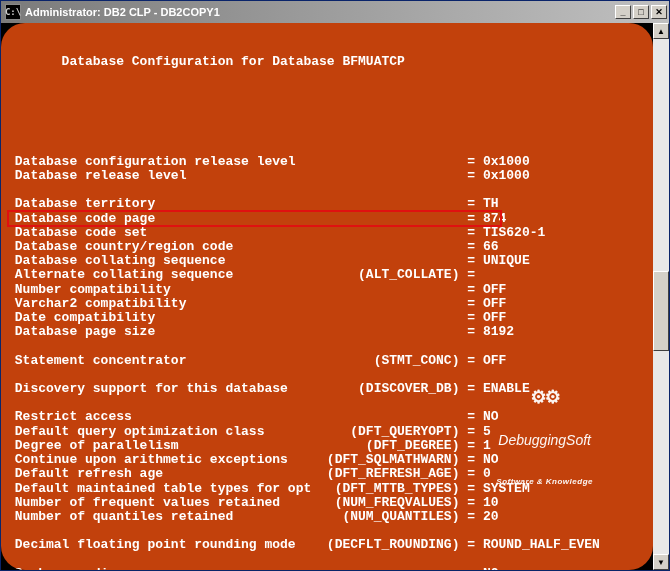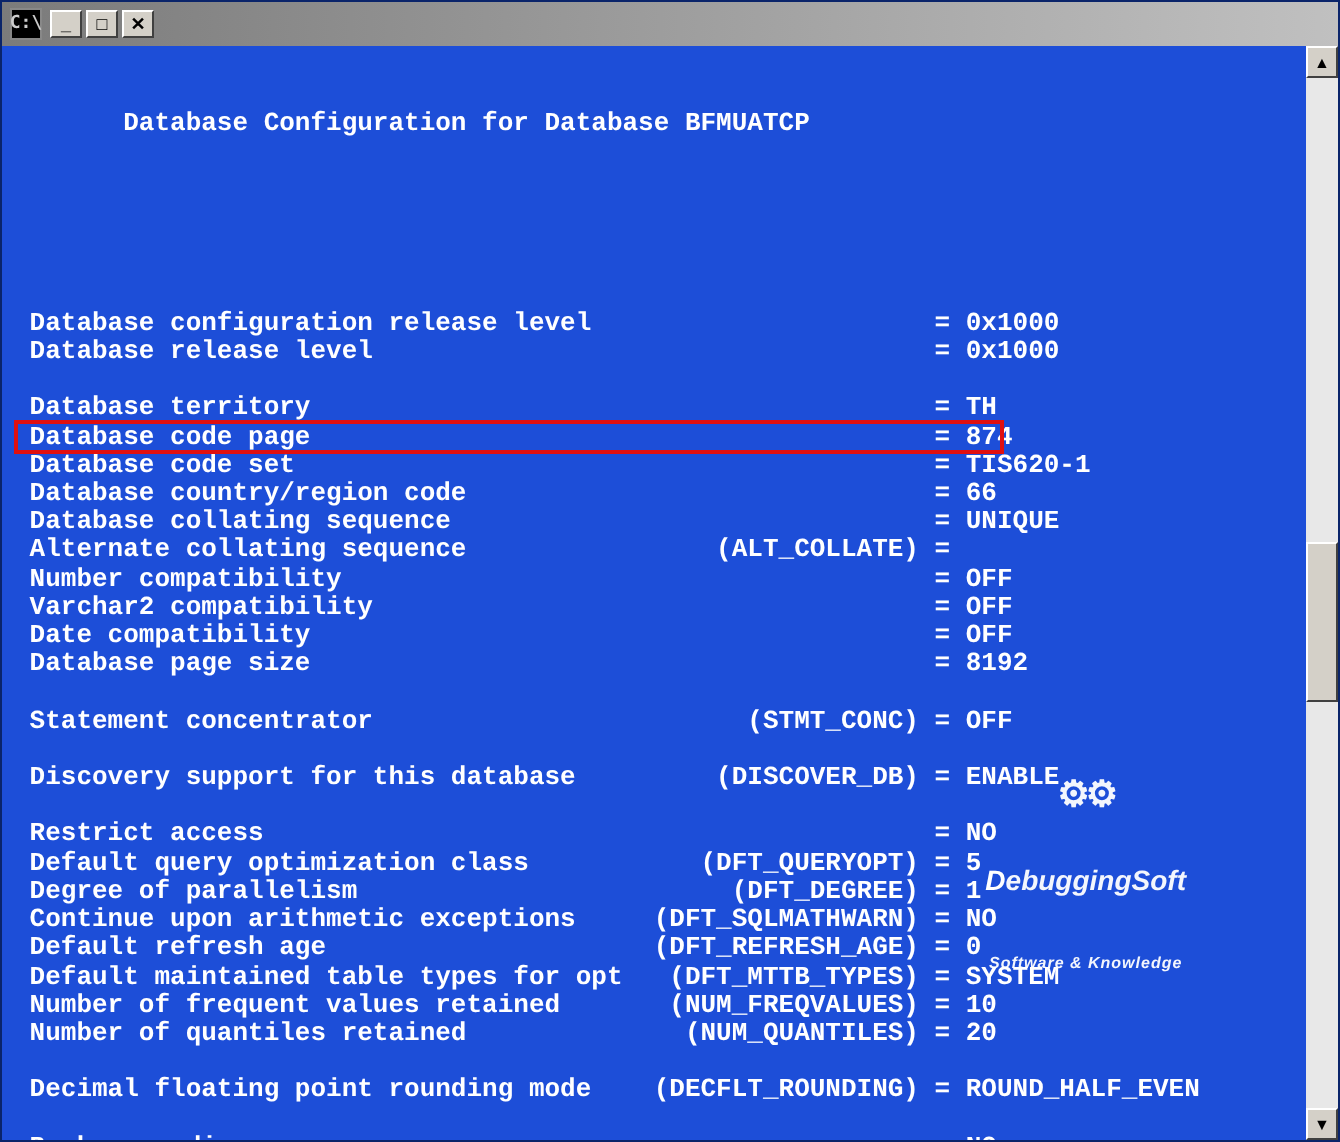--- a/index.html
+++ b/index.html
@@ -53,30 +53,31 @@
     cursor: pointer;
   }
   .client {
     flex: 1;
     display: flex;
     background: #000;
     overflow: hidden;
   }
   .terminal {
     flex: 1;
-    background: #1d4ed8;
+    background: #c2410c;
     color: #fff;
     font-family: "Lucida Console", "Courier New", monospace;
     font-size: 13px;
     line-height: 14.2px;
     padding: 4px 0 8px 6px;
     white-space: pre;
     overflow: hidden;
     position: relative;
     font-weight: bold;
+    border-radius: 24px;
   }
   .scrollbar {
     width: 16px;
     background: #d4d0c8;
     display: flex;
     flex-direction: column;
   }
   .sb-btn {
     height: 16px;
     background: #d4d0c8;
@@ -112,36 +113,37 @@
     font-family: Arial, sans-serif;
     text-align: center;
     pointer-events: none;
   }
   .watermark .gear {
     font-size: 18px;
     letter-spacing: -2px;
   }
   .watermark .brand {
     font-size: 14px;
-    font-weight: bold;
+    font-weight: normal;
     font-style: italic;
   }
   .watermark .brand .hl { color: #fff; }
   .watermark .tag {
     font-size: 8px;
     letter-spacing: 0.5px;
     font-style: italic;
   }
 </style>
 </head>
 <body>
 
 <div class="window">
   <div class="titlebar">
     <div class="title-icon">C:\</div>
+    <div class="title-text">Administrator: DB2 CLP - DB2COPY1</div>
     <div class="title-btns">
       <div class="title-btn">_</div>
       <div class="title-btn">□</div>
       <div class="title-btn">✕</div>
     </div>
   </div>
   <div class="client">
     <div class="terminal" id="terminal">
       <span class="row">       Database Configuration for Database BFMUATCP</span>
       <span class="row"> </span>

